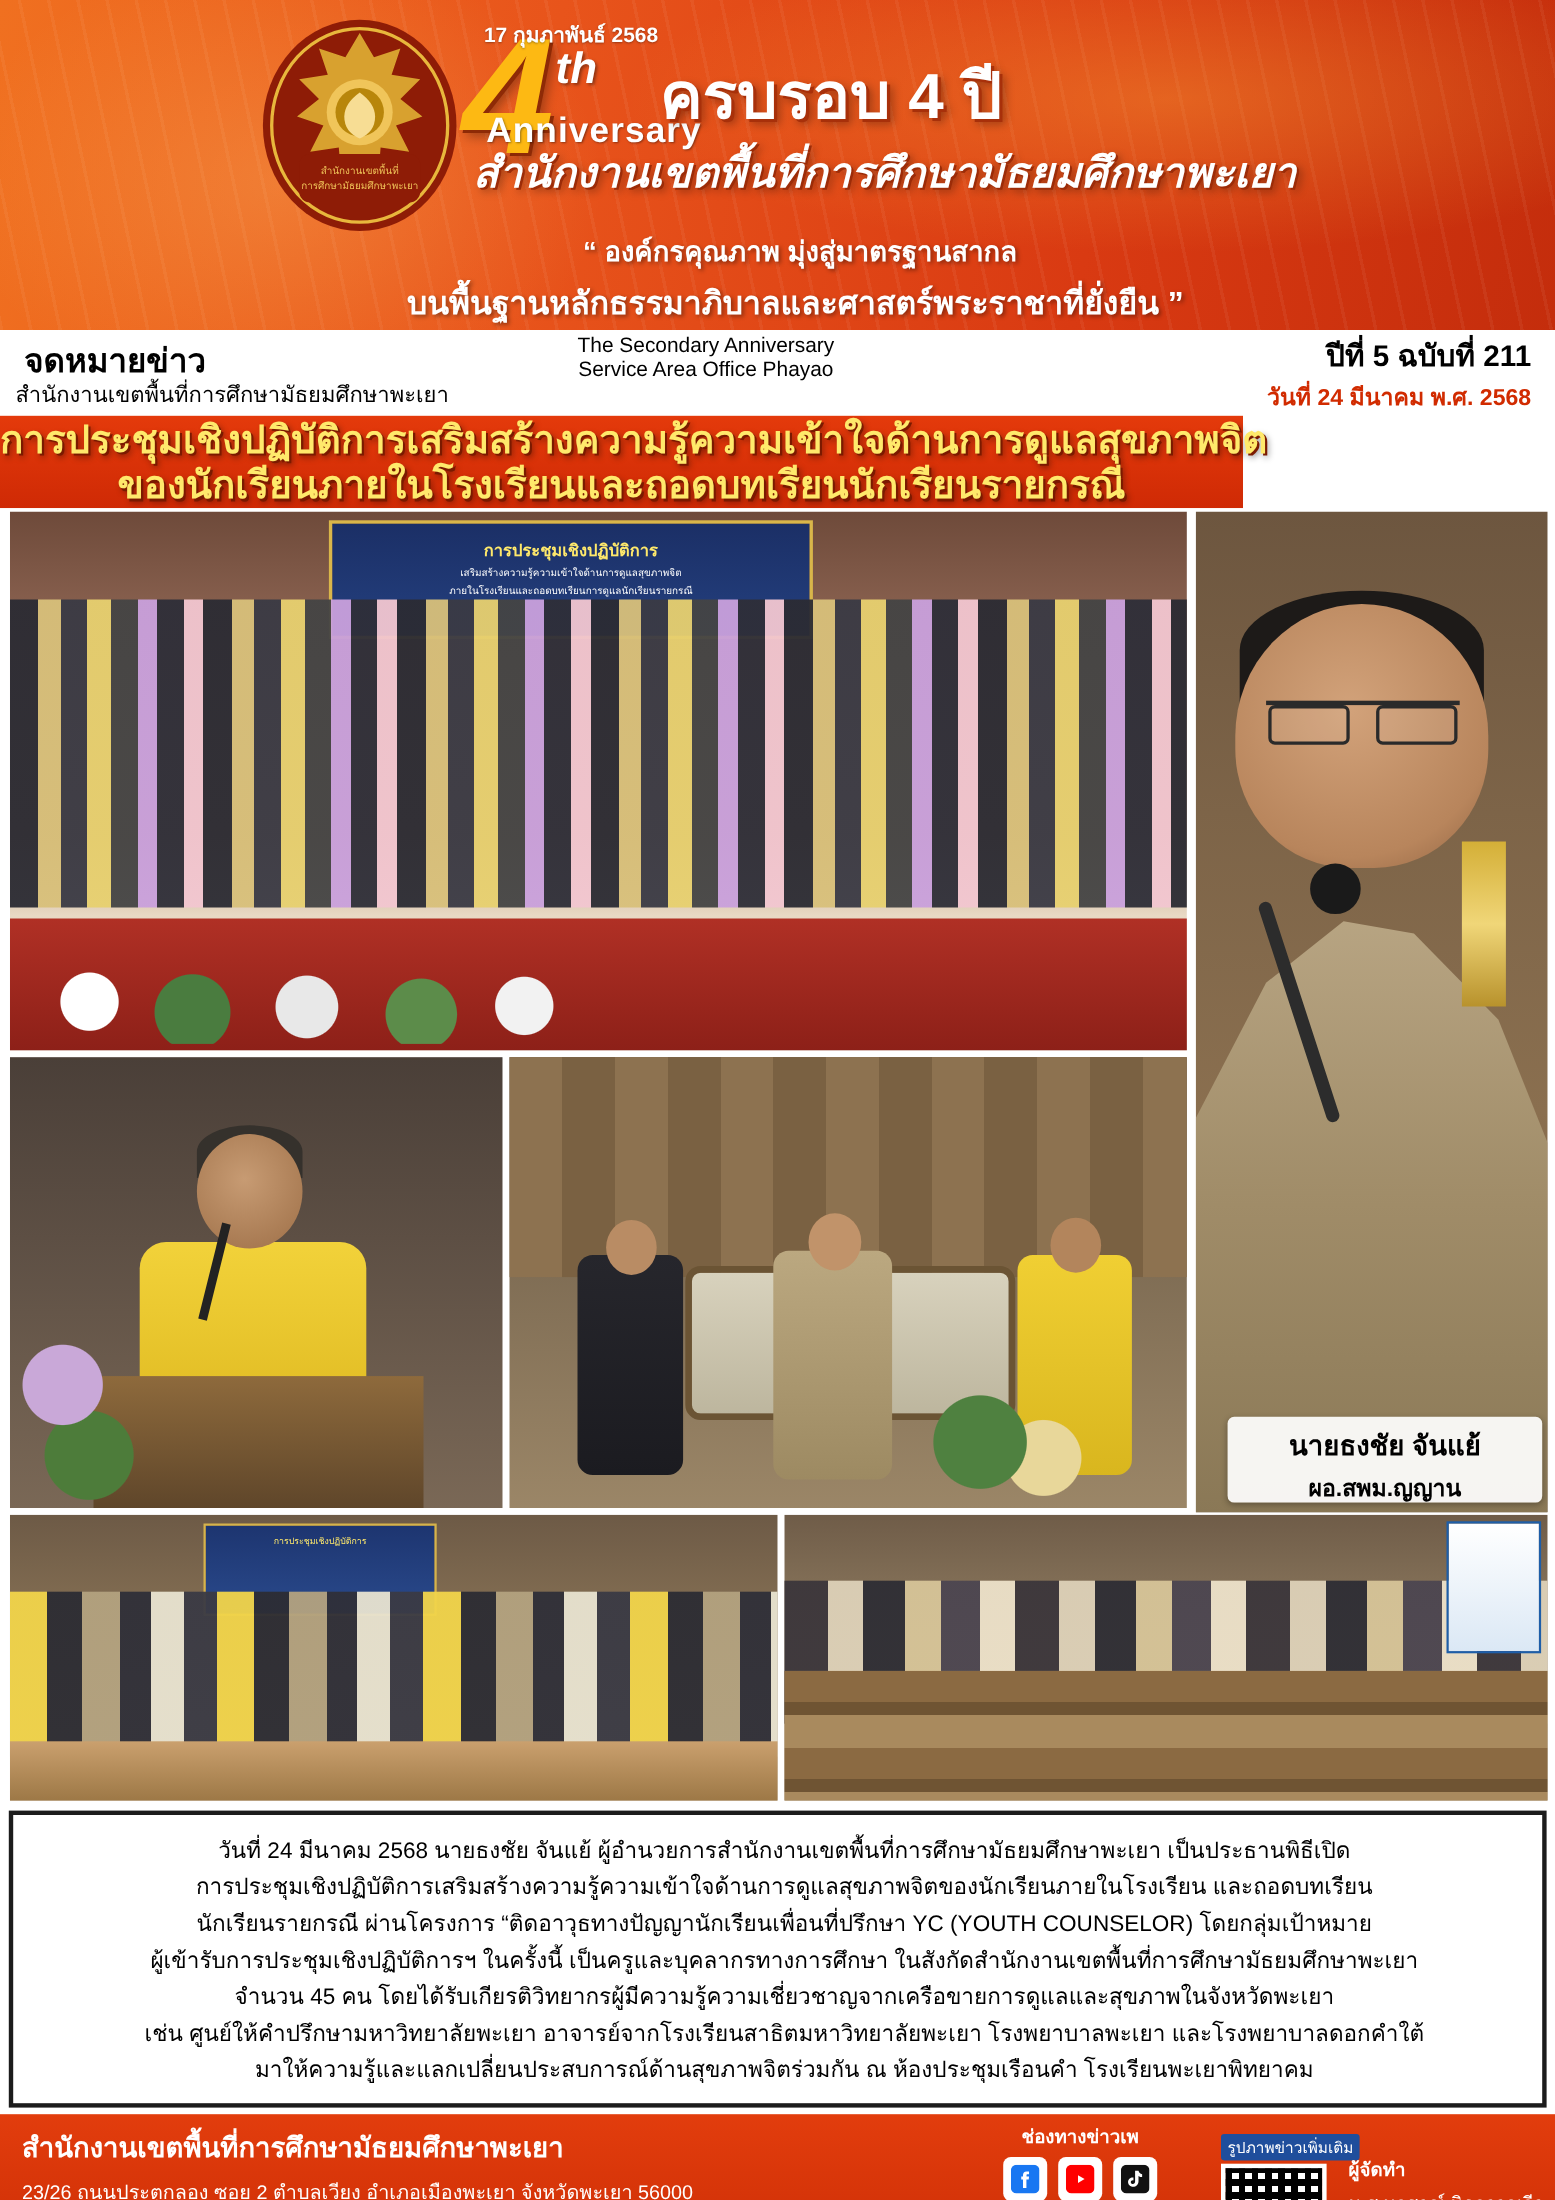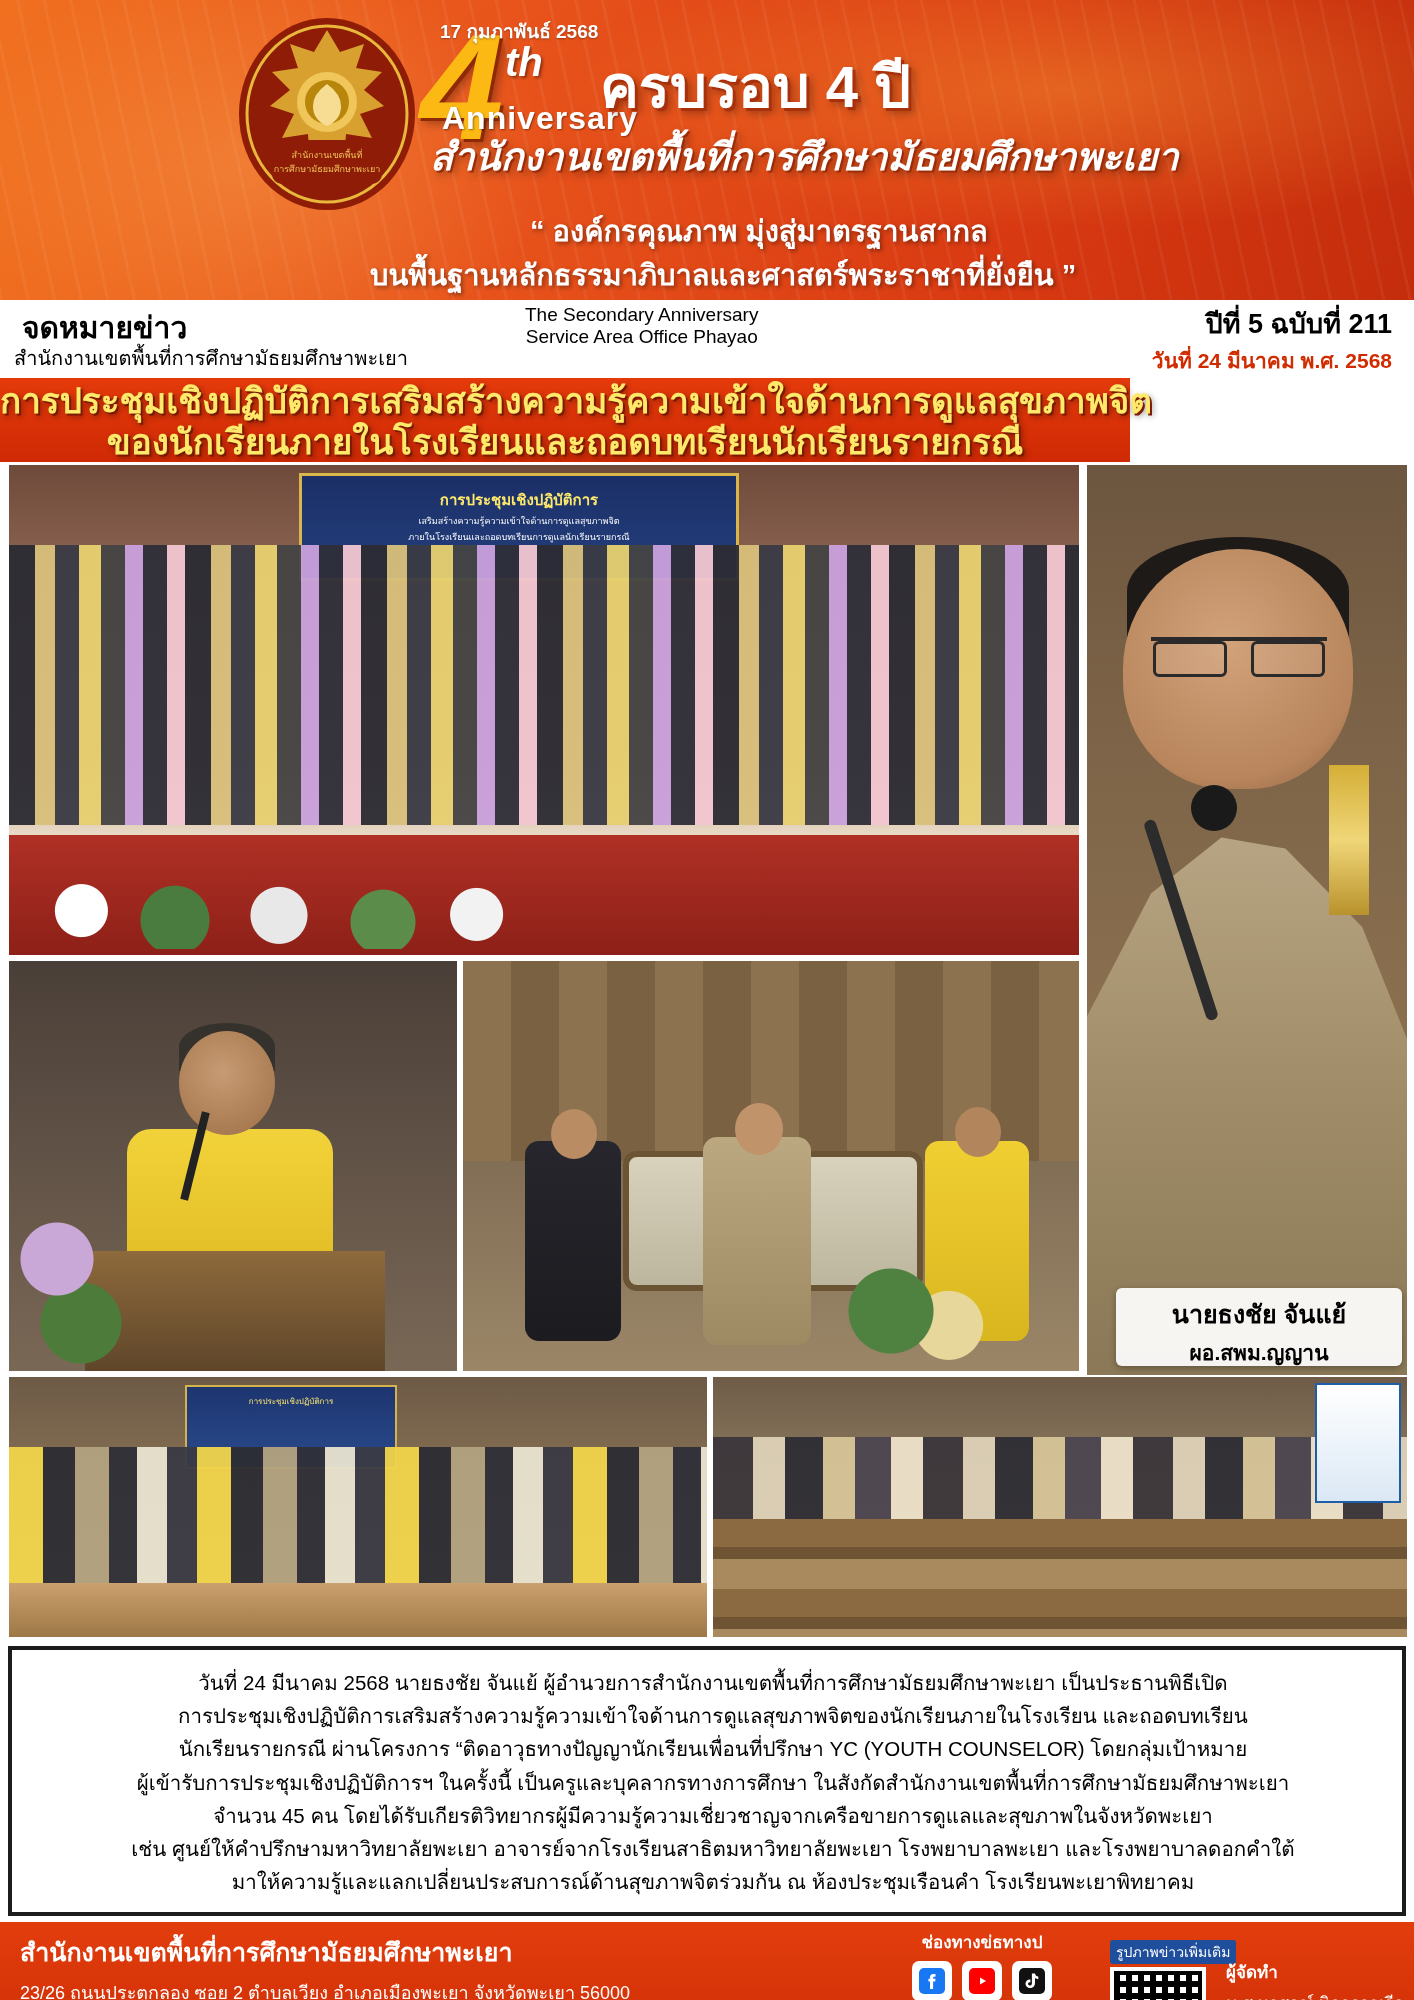--- a/index.html
+++ b/index.html
@@ -107,21 +107,21 @@
     white-space: nowrap;
   }
   .slogan1, .slogan2 {
     position: absolute;
     color: #ffffff;
     font-weight: bold;
     text-shadow: 2px 2px 4px rgba(0,0,0,0.4);
     z-index: 6;
     white-space: nowrap;
   }
-  .slogan1 { left: 530px; top: 208px; font-size: 29px; }
+  .slogan1 { left: 530px; top: 208px; font-size: 25px; }
   .slogan2 { left: 370px; top: 252px; font-size: 29px; }
 
   
   .sub-header {
     position: relative;
     width: 1414px;
     height: 78px;
     background: #ffffff;
   }
   .newsletter-title {
@@ -510,21 +510,21 @@
   </div>
 
   <div class="footer">
     <div class="f-left">
       <div class="f-org">สำนักงานเขตพื้นที่การศึกษามัธยมศึกษาพะเยา</div>
       <div class="f-addr">23/26 ถนนประตูกลอง ซอย 2 ตำบลเวียง อำเภอเมืองพะเยา จังหวัดพะเยา 56000</div>
 
     </div>
 
     <div class="f-mid">
-      <div class="f-channel">ช่องทางข่ธทางป</div>
+      <div class="f-channel">ช่องทางข่าวเพ</div>
       <div class="f-icons">
         <div class="ic">
           <svg width="26" height="26" viewBox="0 0 26 26">
               <rect width="26" height="26" rx="5" fill="#1877f2"></rect>
               <path d="M16.2 13.4h-2.1V21h-3.1v-7.6H9.4v-2.7h1.6V9.3c0-1.9 1-3.3 3.3-3.3h2.2v2.7h-1.4c-.7 0-.9.3-.9.9v1.1h2.3z" fill="#fff"></path>
             </svg>
         </div>
         <div class="ic">
           <svg width="26" height="26" viewBox="0 0 26 26">
               <rect width="26" height="26" rx="5" fill="#ff0000"></rect>

